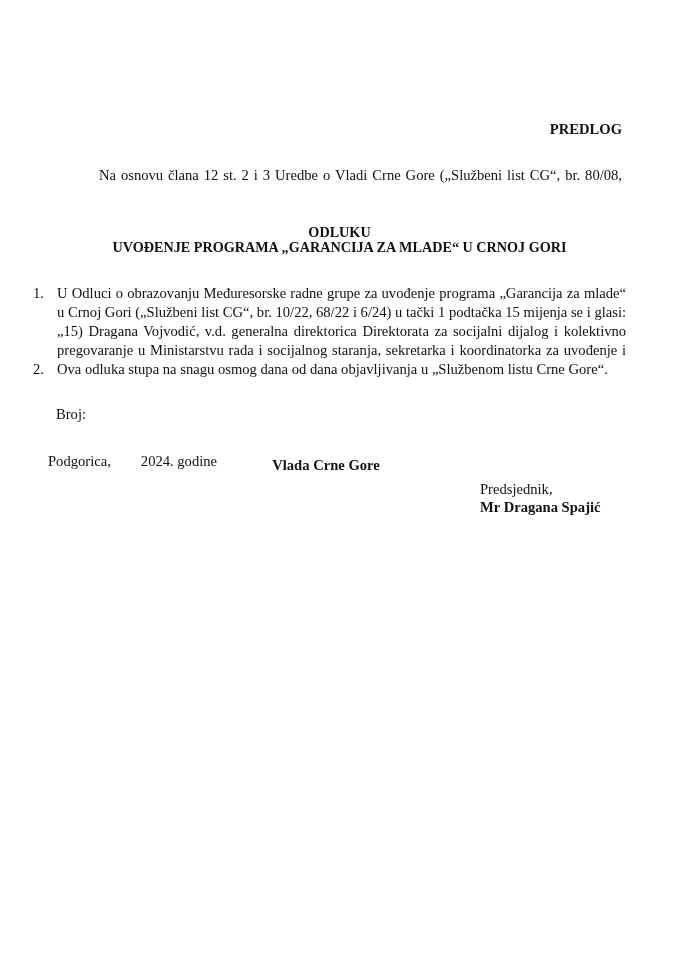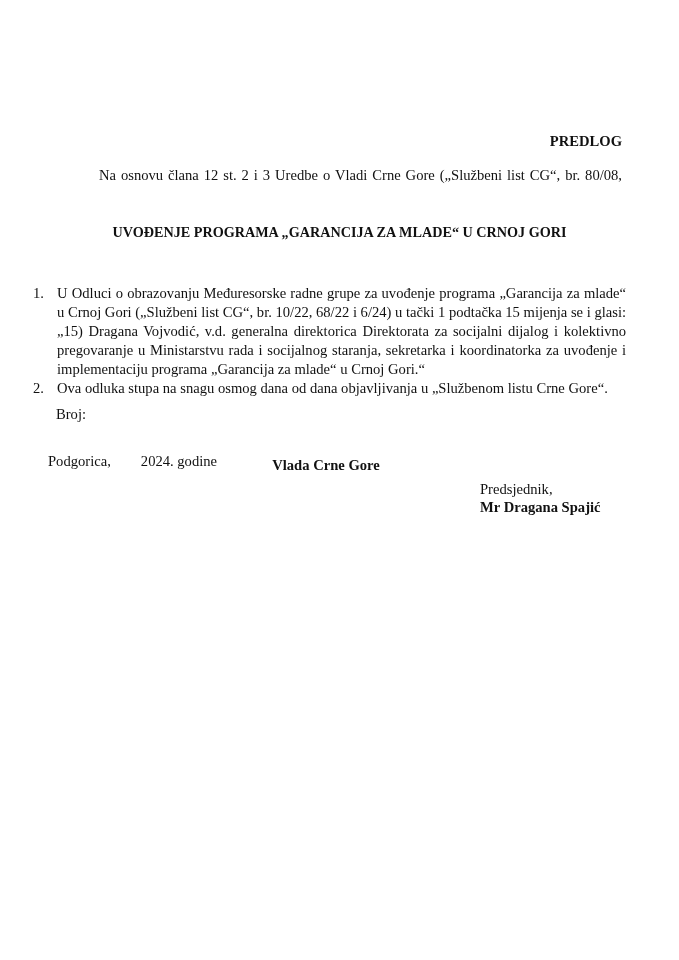--- a/index.html
+++ b/index.html
@@ -14,21 +14,21 @@
     overflow: hidden;
     font-family: "Liberation Serif", "DejaVu Serif", serif;
     color: #111111;
     font-size: 14.6px;
     line-height: 19px;
   }
   .abs { position: absolute; white-space: nowrap; }
   .bold { font-weight: bold; }
   .center { text-align: center; }
 
-  #doc-label { top: 132px; right: 57px; }
+  #doc-label { top: 120px; right: 57px; }
 
   #preamble { left: 56px; top: 166px; width: 566px; }
   #preamble .line1 { text-indent: 43px; text-align: justify; text-align-last: justify; font-family: Liberation Serif, serif; }
   #preamble .line2 { text-align: left; }
   .blank {
     display: inline-block;
     width: 72px;
     border-bottom: 1px solid #111;
     height: 13px;
     vertical-align: baseline;
@@ -55,32 +55,32 @@
 </head>
 <body>
 
 <div class="abs bold" id="doc-label">PREDLOG</div>
 
 <div class="abs" id="preamble">
   <div class="line1">Na osnovu člana 12 st. 2 i 3 Uredbe o Vladi Crne Gore („Službeni list CG“, br. 80/08,</div>
 </div>
 
 <div class="abs bold center" id="title-block">
+  <div>ODLUKU</div>
   <div>UVOĐENJE PROGRAMA „GARANCIJA ZA MLADE“ U CRNOJ GORI</div>
 </div>
 
 <div class="abs" id="items">
   <div class="item">
     <span class="num">1.</span>
     <div class="body">
       <div class="justify">U  Odluci o obrazovanju Međuresorske radne grupe za uvođenje programa „Garancija za mlade“</div>
       <div class="justify">u Crnoj Gori („Službeni list CG“, br. 10/22, 68/22 i 6/24) u  tački 1 podtačka 15 mijenja se i glasi:</div>
       <div class="justify">„15)  Dragana Vojvodić, v.d. generalna direktorica Direktorata za socijalni dijalog i kolektivno</div>
       <div class="justify">pregovaranje u Ministarstvu rada i socijalnog staranja, sekretarka i koordinatorka za uvođenje i</div>
-      <div>implementaciju programa „Garancija za mlade“ u Crnoj Gori.“</div>
     </div>
   </div>
   <div class="item">
     <span class="num">2.</span>
     <div class="body">
       <div>Ova odluka stupa na snagu osmog dana od dana objavljivanja u „Službenom listu Crne Gore“.</div>
     </div>
   </div>
 </div>
 

